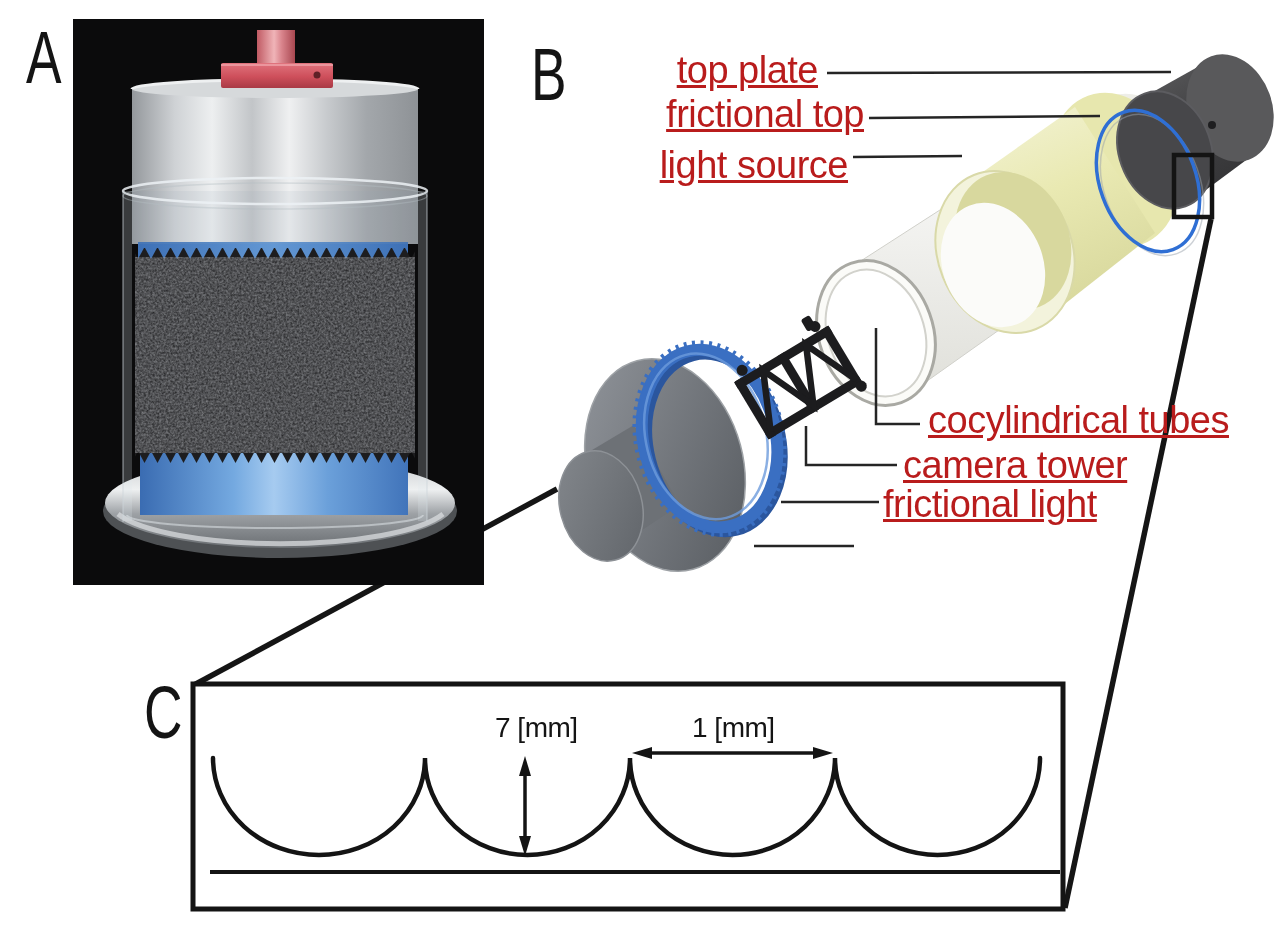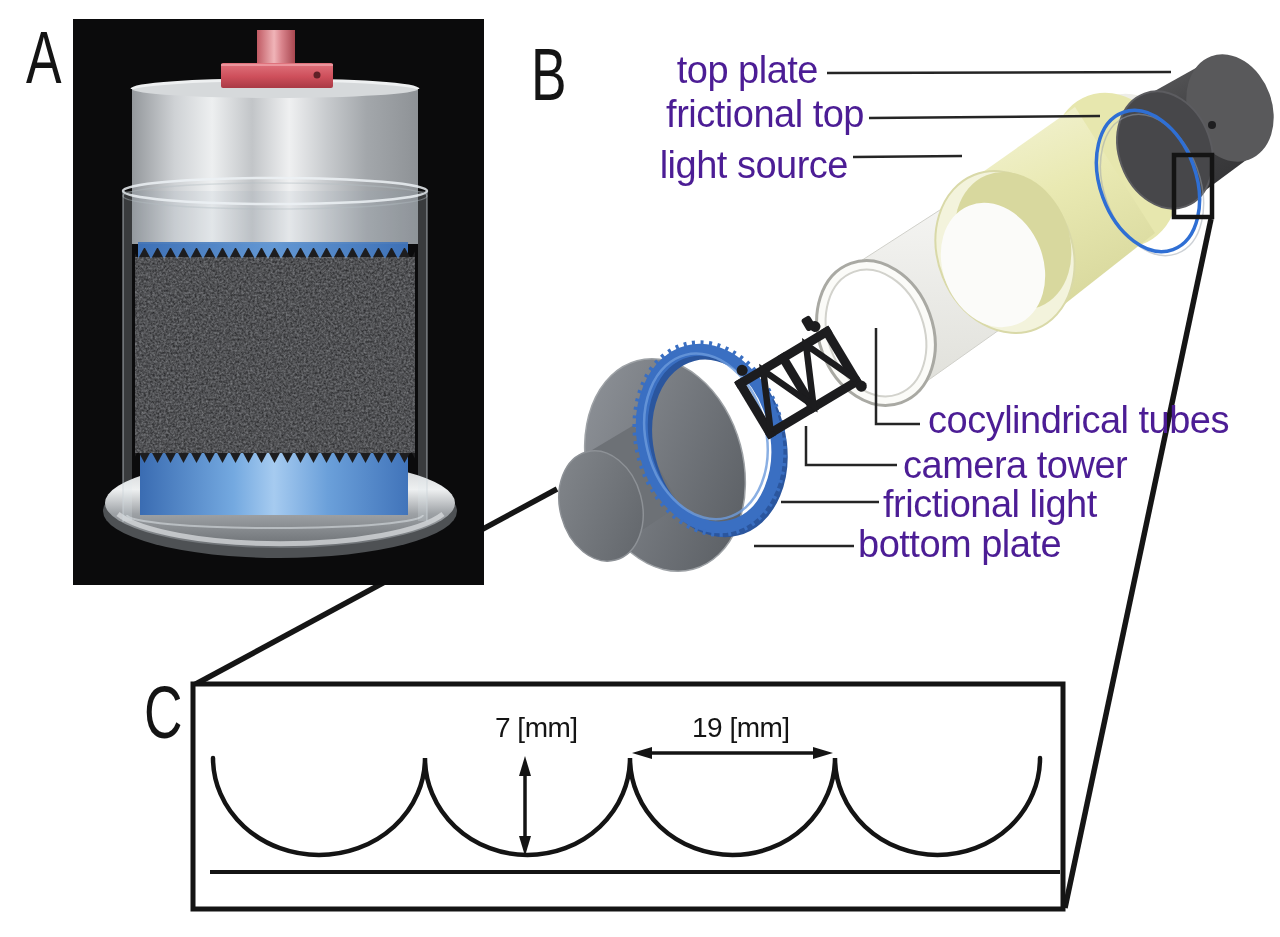--- a/index.html
+++ b/index.html
@@ -1,19 +1,19 @@
 <!DOCTYPE html>
 <html><head>
 <meta charset="utf-8">
 <style>
   html,body{margin:0;padding:0;background:#ffffff;}
   .canvas{position:relative;width:1280px;height:937px;background:#ffffff;overflow:hidden;
           font-family:"Liberation Sans",sans-serif;color:#141414;}
   .canvas svg{position:absolute;left:0;top:0;}
-  .lbl{position:absolute;line-height:1;font-size:38px;letter-spacing:-0.5px;white-space:nowrap;color:#4c1d95;}
+  .lbl{position:absolute;line-height:1;font-size:38px;letter-spacing:-0.5px;white-space:nowrap;color:#b91c1c;text-decoration:underline;}
   .lbl.r{text-align:right;}
   .dim{position:absolute;line-height:1;font-size:28px;letter-spacing:-0.5px;white-space:nowrap;color:#141414;}
   .panel-letter{position:absolute;line-height:1;font-size:74px;font-weight:400;color:#141414;
                 transform:scaleX(0.72);transform-origin:0 0;}
 </style>
 </head>
 <body>
 
 <div class="canvas">
 
@@ -236,18 +236,17 @@
 <div class="panel-letter" style="left:531px;top:38px;">B</div>
 <div class="panel-letter" style="left:144px;top:676px;">C</div>
 
 <div class="lbl r" style="right:462px;top:51px;">top plate</div>
 <div class="lbl r" style="right:416px;top:95px;">frictional top</div>
 <div class="lbl r" style="right:432px;top:146px;">light source</div>
 
 <div class="lbl" style="left:928px;top:401px;">cocylindrical tubes</div>
 <div class="lbl" style="left:903px;top:446px;">camera tower</div>
 <div class="lbl" style="left:883px;top:485px;">frictional light</div>
-<div class="lbl" style="left:858px;top:525px;">bottom plate</div>
 
 <div class="dim" style="left:495px;top:714px;">7 [mm]</div>
-<div class="dim" style="left:692px;top:714px;">19 [mm]</div>
+<div class="dim" style="left:692px;top:714px;">1 [mm]</div>
 
 </div>
 
 </body></html>

